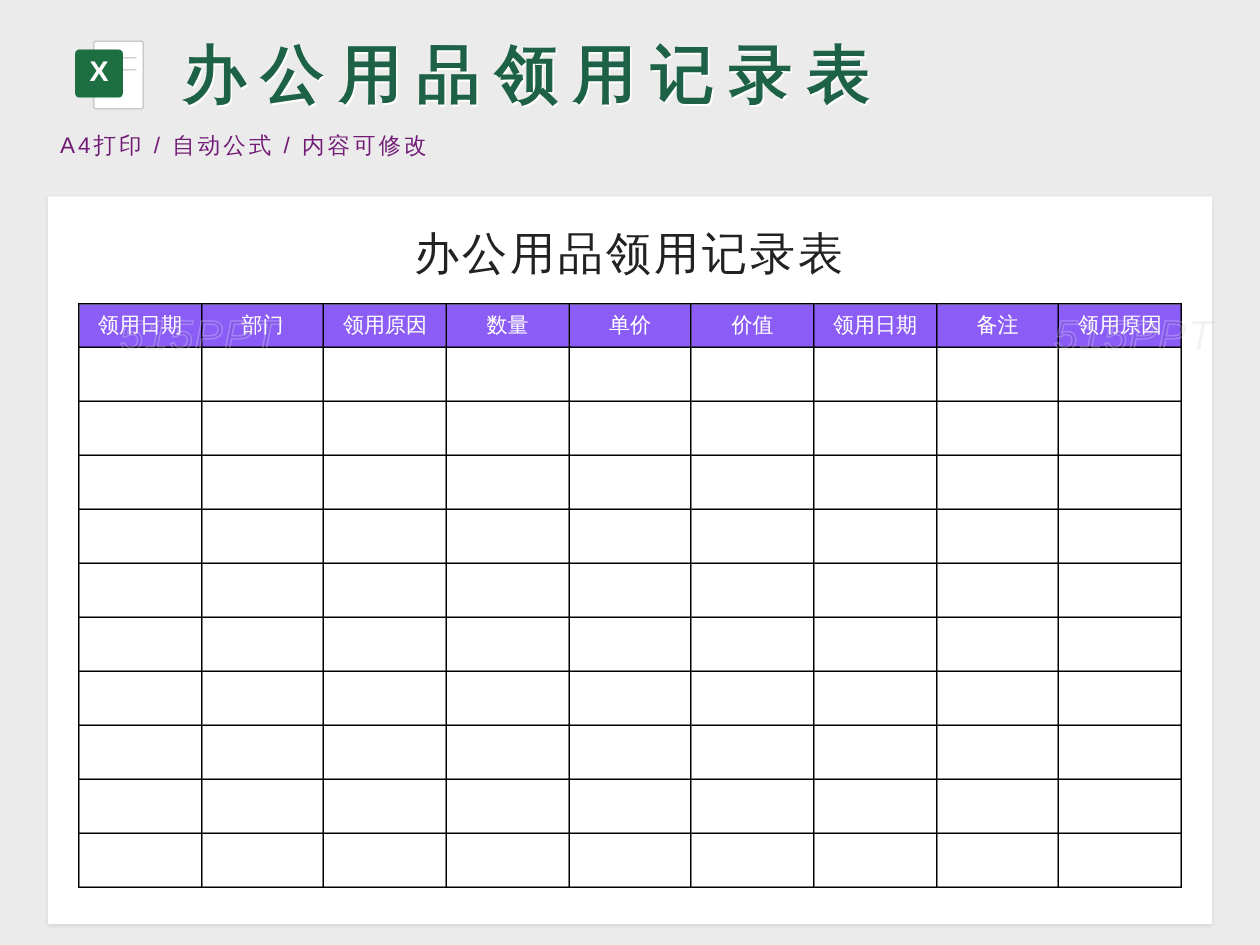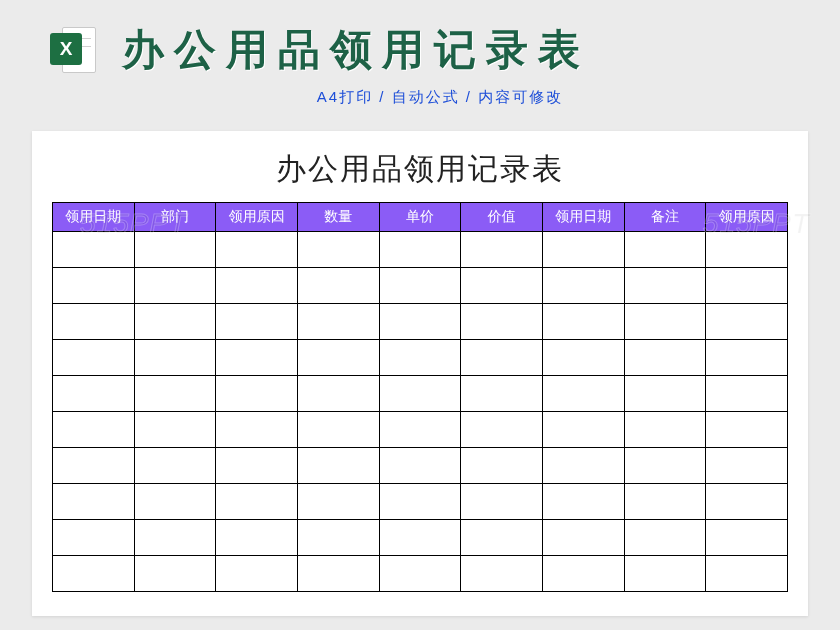--- a/index.html
+++ b/index.html
@@ -5,21 +5,21 @@
 *{margin:0;padding:0;box-sizing:border-box}
 body{width:840px;height:630px;background:#ebebeb;font-family:"Microsoft YaHei","SimSun",sans-serif;position:relative;overflow:hidden}
 .header{display:flex;align-items:center;padding:22px 50px 8px 50px}
 .excel-icon{width:50px;height:50px;position:relative;margin-right:22px;flex-shrink:0}
 .excel-back{position:absolute;left:12px;top:2px;width:34px;height:46px;background:#fff;border:1px solid #c9c9c9;border-radius:2px}
 .excel-back::before,.excel-back::after{content:"";position:absolute;background:#d0d0d0;height:1px;left:4px;right:4px}
 .excel-back::before{top:10px}
 .excel-back::after{top:18px}
 .excel-front{position:absolute;left:0;top:8px;width:32px;height:32px;background:#1d6f42;border-radius:3px;display:flex;align-items:center;justify-content:center;color:#fff;font-weight:bold;font-size:19px;font-family:Arial,sans-serif}
 .main-title{font-size:42px;font-weight:bold;color:#1d6146;letter-spacing:10px;text-shadow:1px 1px 0 #fff}
-.subtitle{text-align:center;color:#1d4ed8;font-size:15px;letter-spacing:2px;margin-top:2px;margin-left:40px}
+.subtitle{text-align:left;color:#701a75;font-size:15px;letter-spacing:2px;margin-top:2px;margin-left:40px}
 .sheet{background:#fff;margin:24px 32px 0 32px;padding:16px 20px 24px 20px;box-shadow:0 1px 3px rgba(0,0,0,0.1)}
 .sheet-title{text-align:center;font-size:30px;font-weight:500;font-family:"SimSun","STSong",serif;color:#222;padding:2px 0 12px 0;letter-spacing:2px}
 table{width:100%;border-collapse:collapse;table-layout:fixed}
 th{background:#8b5cf6;color:#fff;font-size:14px;font-weight:normal;padding:5px 2px;border:1px solid #000;text-align:center;white-space:nowrap}
 td{border:1px solid #000;height:36px;background:#fff}
 .wm{position:absolute;font-size:28px;font-weight:normal;color:rgba(0,0,0,0.05);font-style:italic;font-family:Arial,sans-serif;letter-spacing:1px;pointer-events:none;-webkit-text-stroke:1px rgba(255,255,255,0.25)}
 .wm1{left:80px;top:208px}
 .wm2{right:30px;top:208px}
 </style>
 </head>

